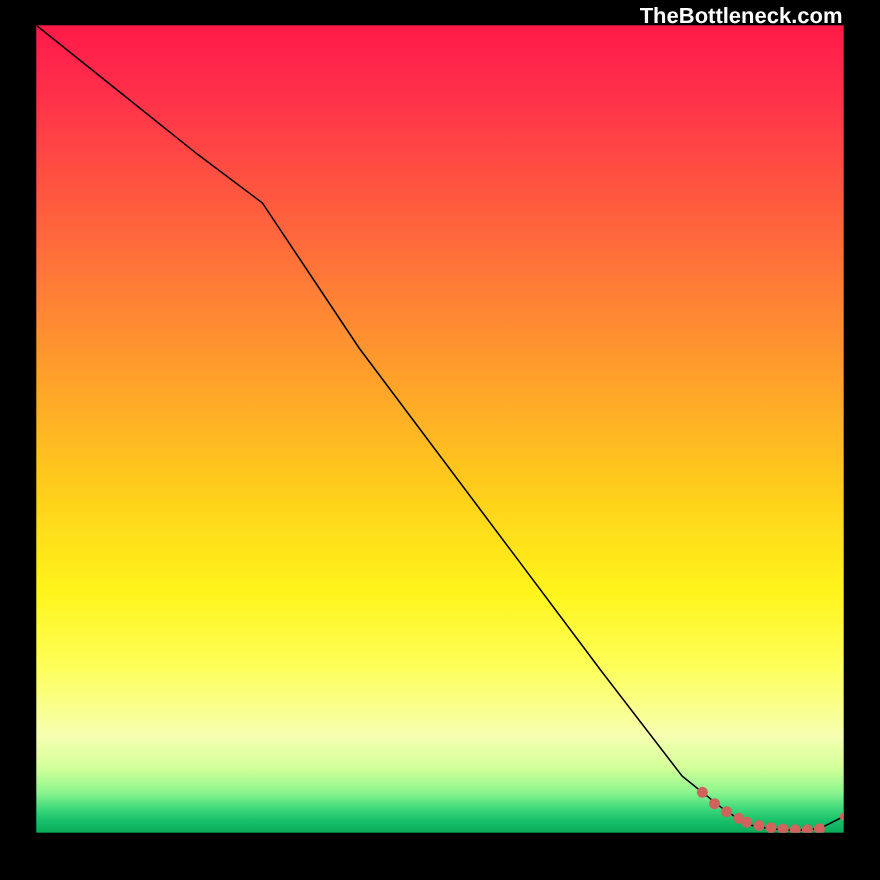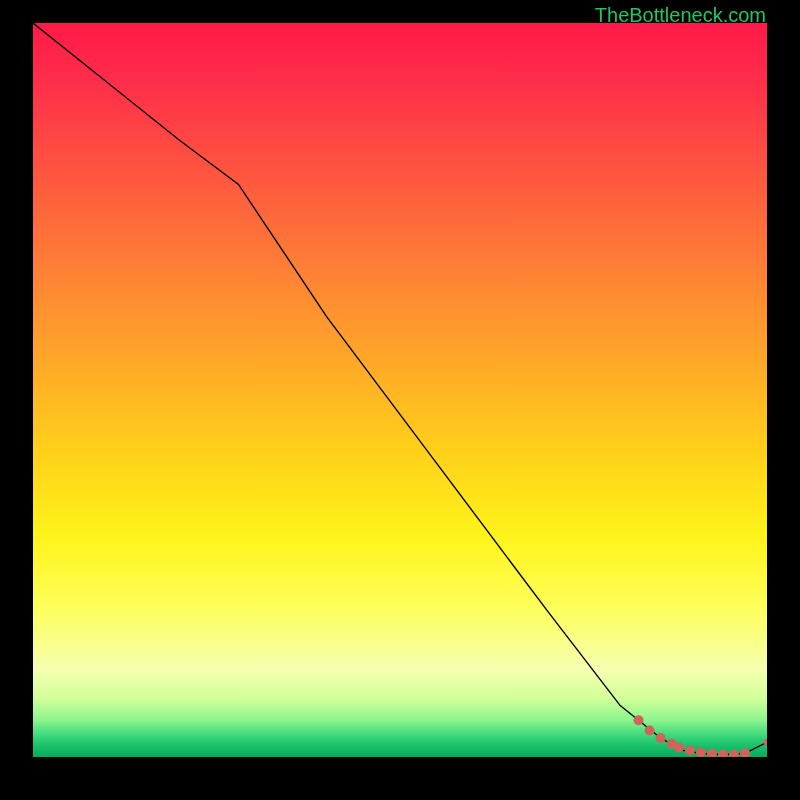--- a/index.html
+++ b/index.html
@@ -54,23 +54,23 @@
     position: absolute;
     left: 0;
     top: 0;
     width: 734px;
     height: 734px;
   }
   .watermark {
     position: absolute;
     top: 4px;
     right: 34px;
-    color: #22c55e;
+    color: #ffffff;
     font-size: 20px;
-    font-weight: 400;
+    font-weight: 700;
     font-family: Arial, Helvetica, sans-serif;
     user-select: none;
   }
 </style>
 </head>
 <body>
 
 <div class="frame">
   <div class="plot">
     <div class="gradient"></div>

